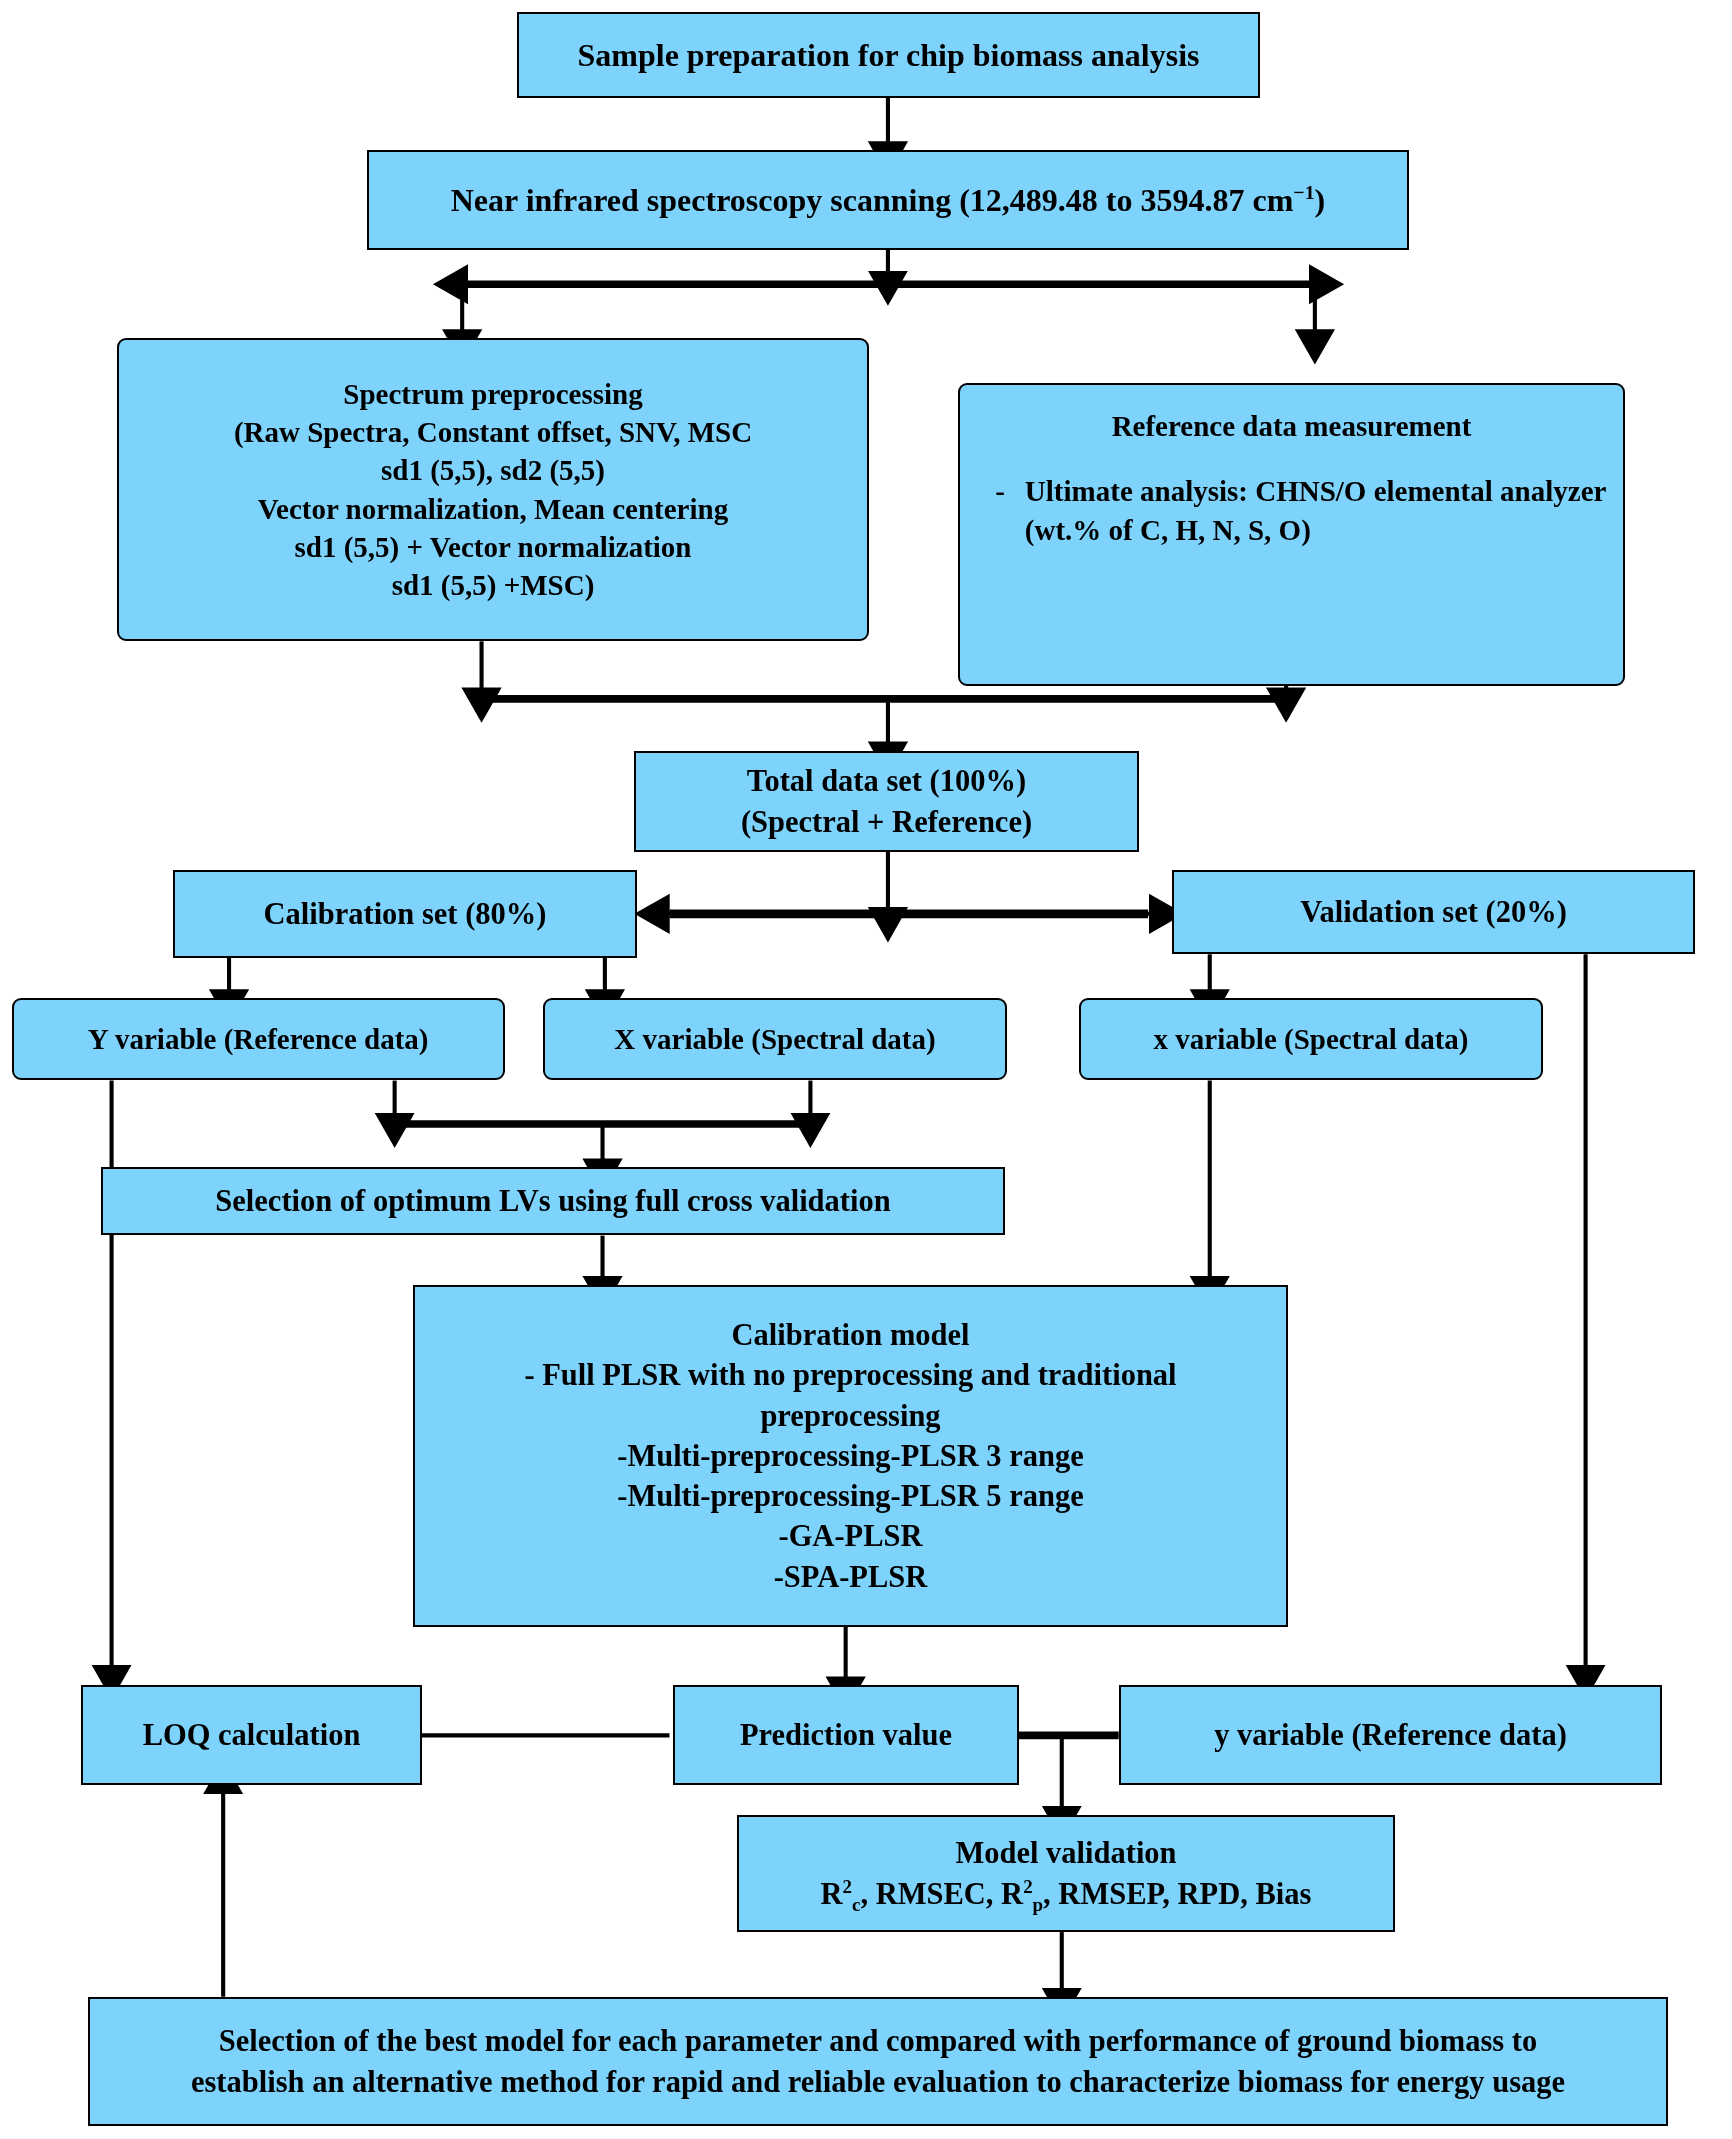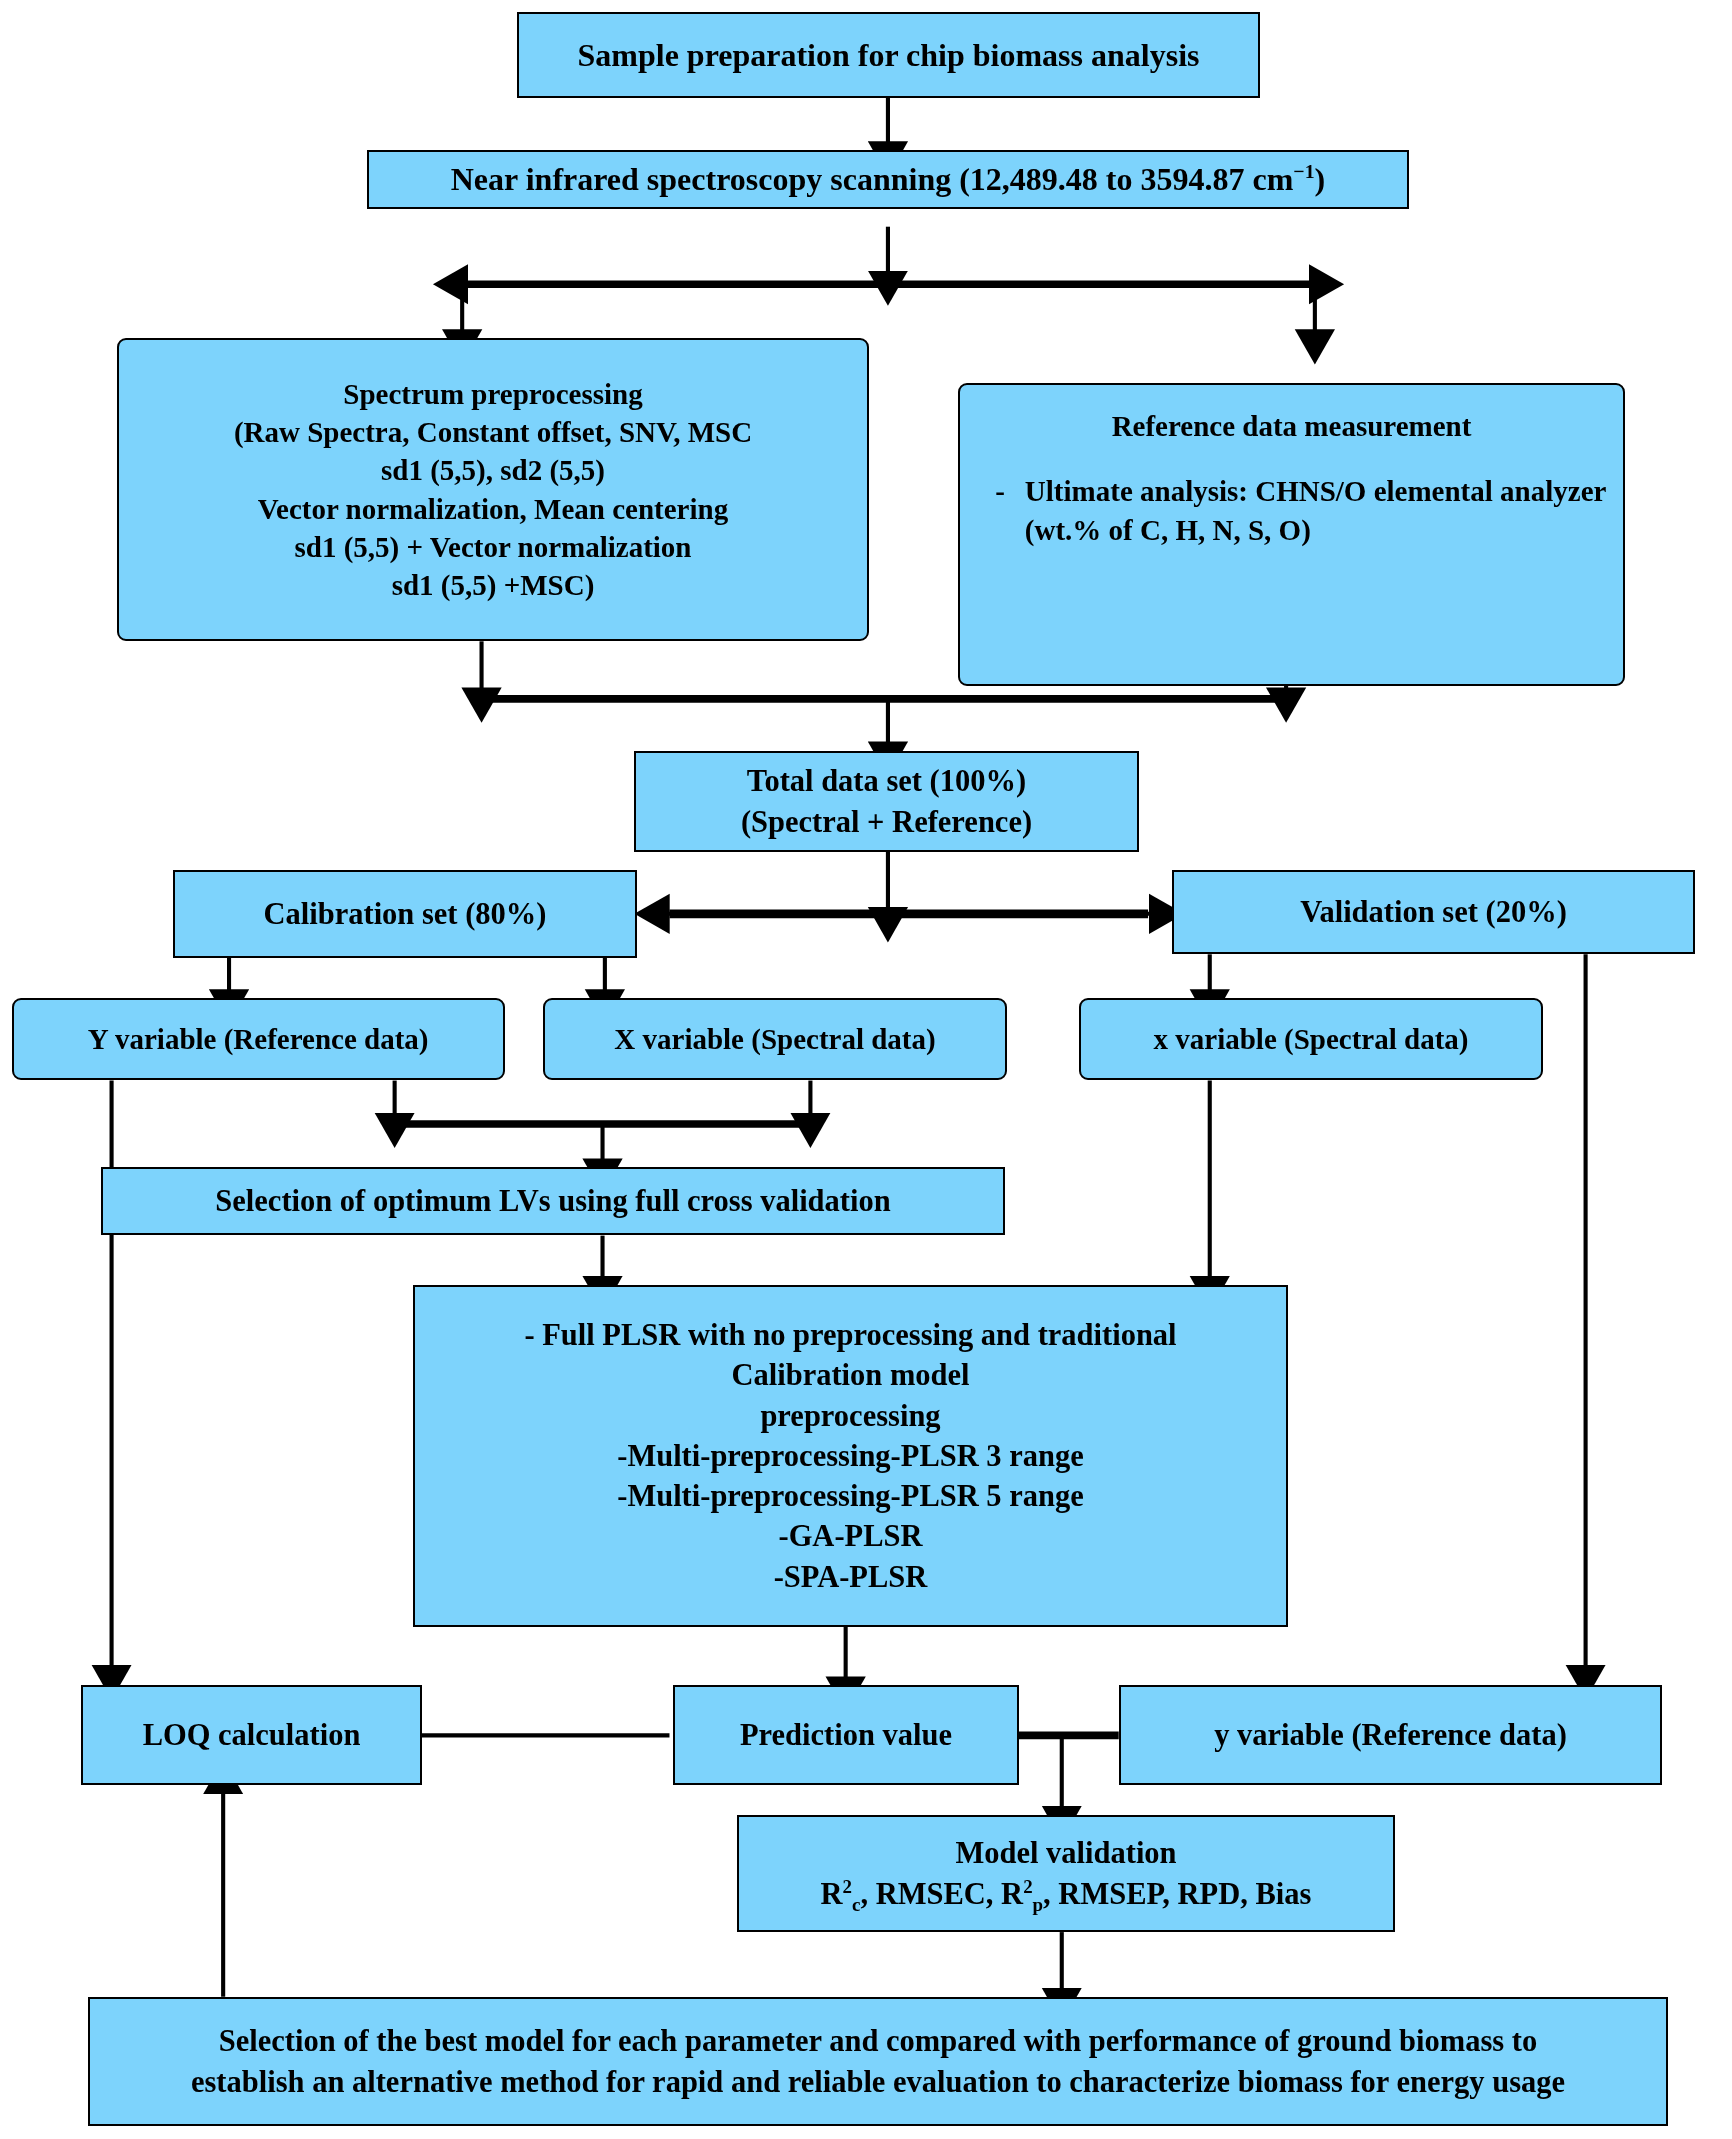--- a/index.html
+++ b/index.html
@@ -115,21 +115,21 @@
       <line x1="1808" y1="3290" x2="1808" y2="3400" marker-end="url(#ah)"></line>
 
       <path d="M380,3400 L380,3040" marker-end="url(#ah)"></path>
     </g>
   </svg>
 
   <div class="node fs-54" style="left:517px; top:11.7px; width:743px; height:86px;">
     <span class="txt">Sample preparation for chip biomass analysis</span>
   </div>
 
-  <div class="node fs-54" style="left:367px; top:150px; width:1042px; height:59px;">
+  <div class="node fs-54" style="left:367px; top:150px; width:1042px; height:100px;">
     <span class="txt"><span>Near infrared spectroscopy scanning (12,489.48 to 3594.87 cm</span><sup>−1</sup><span>)</span></span>
   </div>
 
   <div class="node fs-50" style="left:117px; top:338px; width:752px; height:303px;">
     <span class="txt">
       <span class="line">Spectrum preprocessing</span>
       <span class="line">(Raw Spectra, Constant offset, SNV, MSC</span>
       <span class="line">sd1 (5,5), sd2 (5,5)</span>
       <span class="line">Vector normalization, Mean centering</span>
       <span class="line">sd1 (5,5) + Vector normalization</span>
@@ -174,22 +174,22 @@
   <div class="node fs-50" style="left:1079px; top:998px; width:464px; height:82px;">
     <span class="txt">x variable (Spectral data)</span>
   </div>
 
   <div class="node fs-52" style="left:101px; top:1167px; width:904px; height:68px;">
     <span class="txt">Selection of optimum LVs using full cross validation</span>
   </div>
 
   <div class="node fs-52" style="left:413px; top:1285px; width:875px; height:342px;">
     <span class="txt">
+      <span class="line">Calibration model</span>
       <span class="line">- Full PLSR with no preprocessing and traditional</span>
-      <span class="line">Calibration model</span>
       <span class="line">preprocessing</span>
       <span class="line">-Multi-preprocessing-PLSR 3 range</span>
       <span class="line">-Multi-preprocessing-PLSR 5 range</span>
       <span class="line">-GA-PLSR</span>
       <span class="line">-SPA-PLSR</span>
     </span>
   </div>
 
   <div class="node fs-52" style="left:65px; top:1685px; width:341px; height:100px;margin-left:16px;">
     <span class="txt">LOQ calculation</span>

